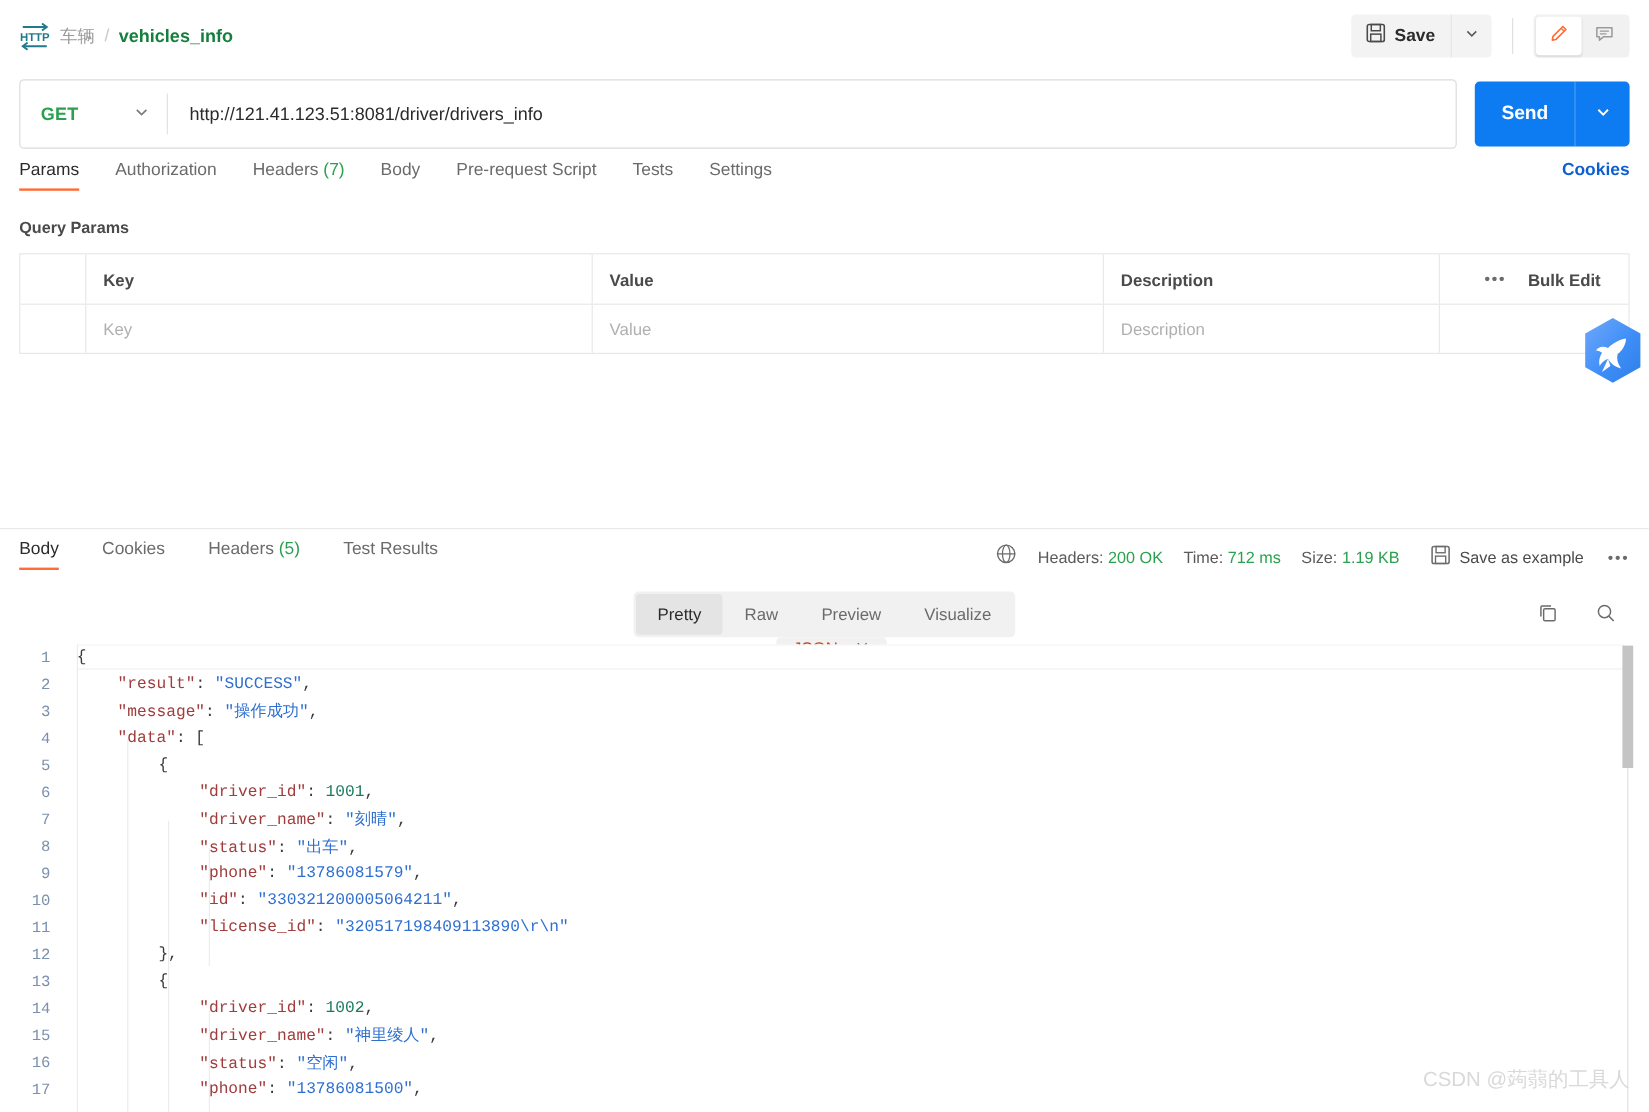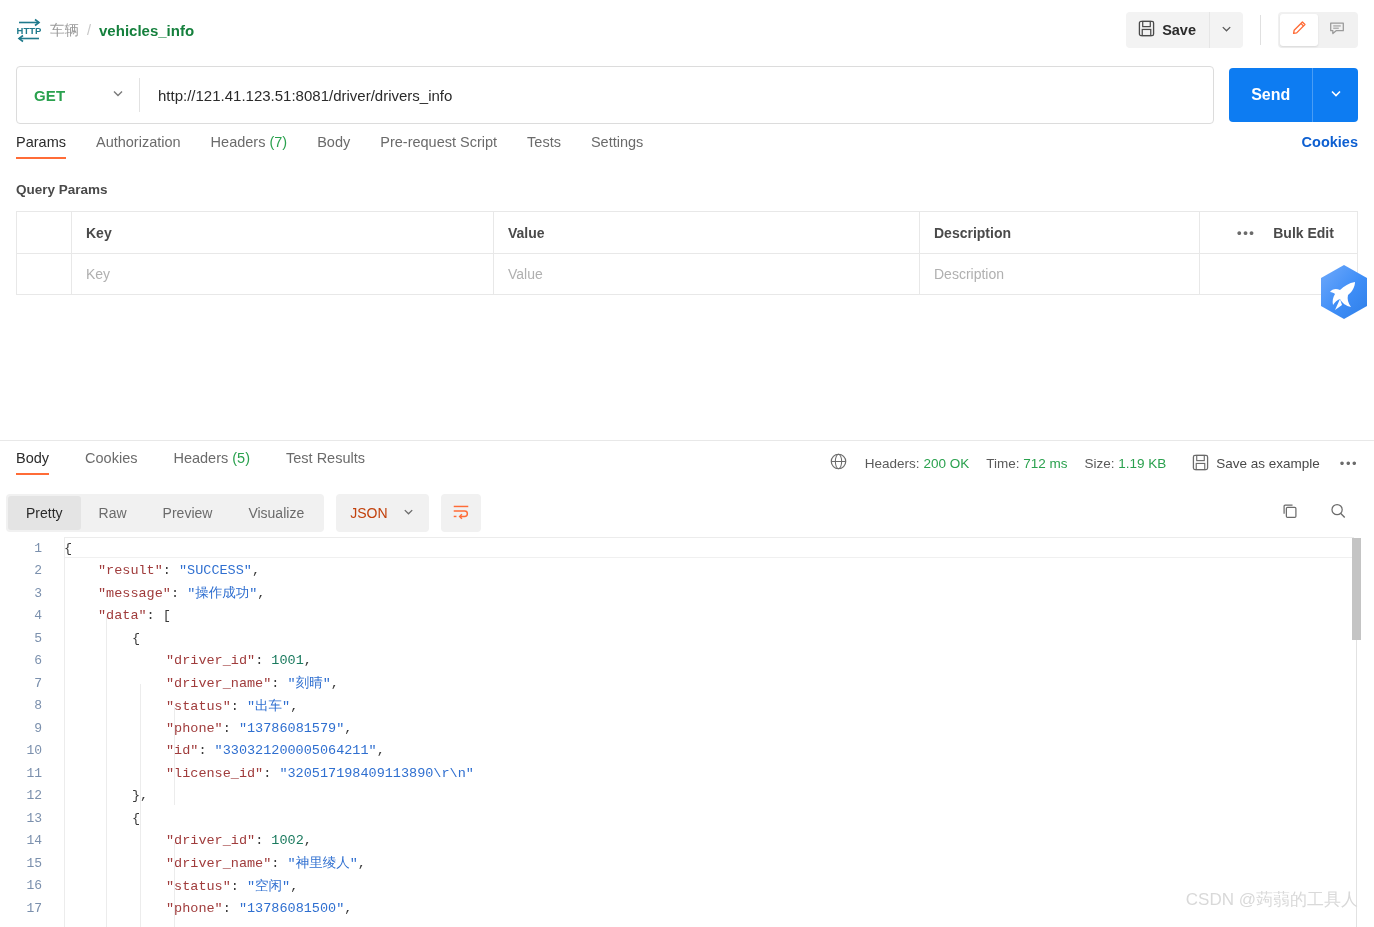--- a/index.html
+++ b/index.html
@@ -82,21 +82,21 @@
 
   
   .resp-tabs { position:absolute; top:450px; left:6px; display:flex; align-items:flex-start; }
   .resp-meta { position:absolute; top:452px; right:16px; display:flex; align-items:center; gap:0; }
   .meta-item { font-size:13.5px; color:#5a5a5a; margin-left:17px; white-space:nowrap; }
   .meta-item .gv { color:#2aa14e; }
   .save-example { display:flex; align-items:center; gap:7px; margin-left:26px; font-size:13.5px; color:#4a4a4a; cursor:pointer; }
   .more-dots { margin-left:20px; color:#6b6b6b; font-size:13px; letter-spacing:1.5px; cursor:pointer; }
 
   
-  .resp-toolbar { position:absolute; top:493px; left:6px; width:1362px; height:40px; display:flex; align-items:center; }
+  .resp-toolbar { position:absolute; top:493px; left:6px; width:1362px; height:40px; display:flex; align-items:center;flex-direction:column; }
   .seg { display:flex; align-items:center; background:#f1f1f1; border-radius:4px; height:38px; padding:2px; }
   .seg-item { height:34px; padding:0 18px; display:flex; align-items:center; font-size:14px; color:#6b6b6b; border-radius:3px; cursor:pointer; }
   .seg-item.active { background:#e4e4e4; color:#2b2b2b; }
   .fmt-box { display:flex; align-items:center; gap:14px; background:#f1f1f1; border-radius:4px; height:38px; padding:0 14px; margin-left:12px; cursor:pointer; }
   .fmt-label { font-size:14px; color:#c2410c; }
   .wrap-btn { width:40px; height:38px; background:#f1f1f1; border-radius:4px; margin-left:12px; display:flex; align-items:center; justify-content:center; cursor:pointer; }
   .tool-right { position:absolute; right:20px; top:0; height:40px; display:flex; align-items:center; gap:28px; }
 
   
   .json-wrap { position:absolute; top:537px; left:0; width:1374px; height:390px; overflow:hidden; background:#fff; }

